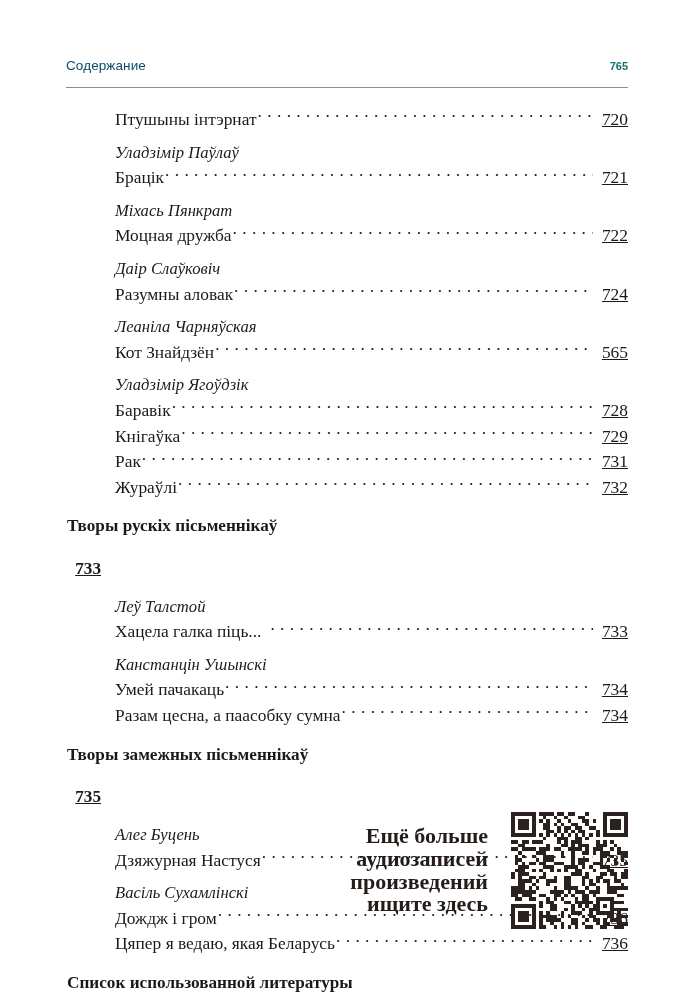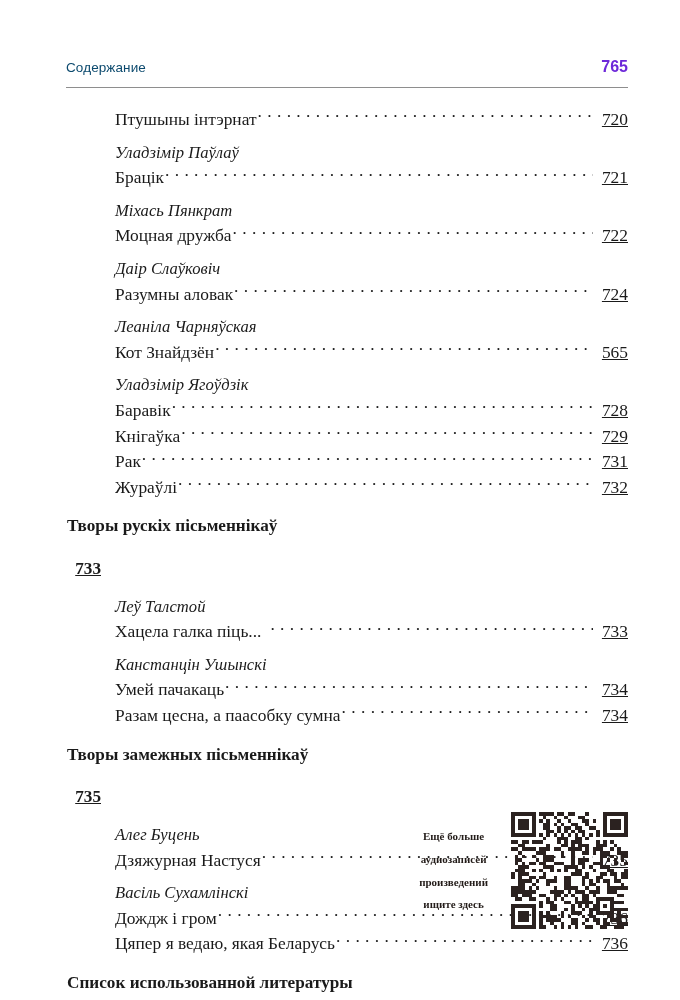--- a/index.html
+++ b/index.html
@@ -28,23 +28,23 @@
     justify-content: space-between;
   }
   .header-title {
     font-family: "Liberation Sans", "DejaVu Sans", sans-serif;
     font-size: 13.5px;
     color: #0c4a6e;
     letter-spacing: .1px;
   }
   .header-pageno {
     font-family: "Liberation Sans", "DejaVu Sans", sans-serif;
-    font-size: 16px;
+    font-size: 11px;
     font-weight: bold;
-    color: #6d28d9;
+    color: #0f766e;
     text-align: right;
   }
   .header-rule {
     position: absolute;
     left: 66px;
     top: 87px;
     width: 562px;
     height: 1.3px;
     background: #8e8e8e;
   }
@@ -127,23 +127,23 @@
     position: absolute;
     left: 370px;
     top: 812px;
     width: 258px;
     display: flex;
     align-items: center;
     justify-content: flex-end;
   }
   .promo-caption {
     font-weight: bold;
-    font-size: 11px;
+    font-size: 22px;
     line-height: 22.6px;
-    text-align: center;
+    text-align: right;
     color: #231c19;
     margin-right: 23px;
     white-space: nowrap;
   }
   .promo-qr {
     width: 117px;
     height: 117px;
     display: block;
     flex: 0 0 auto;
   }

